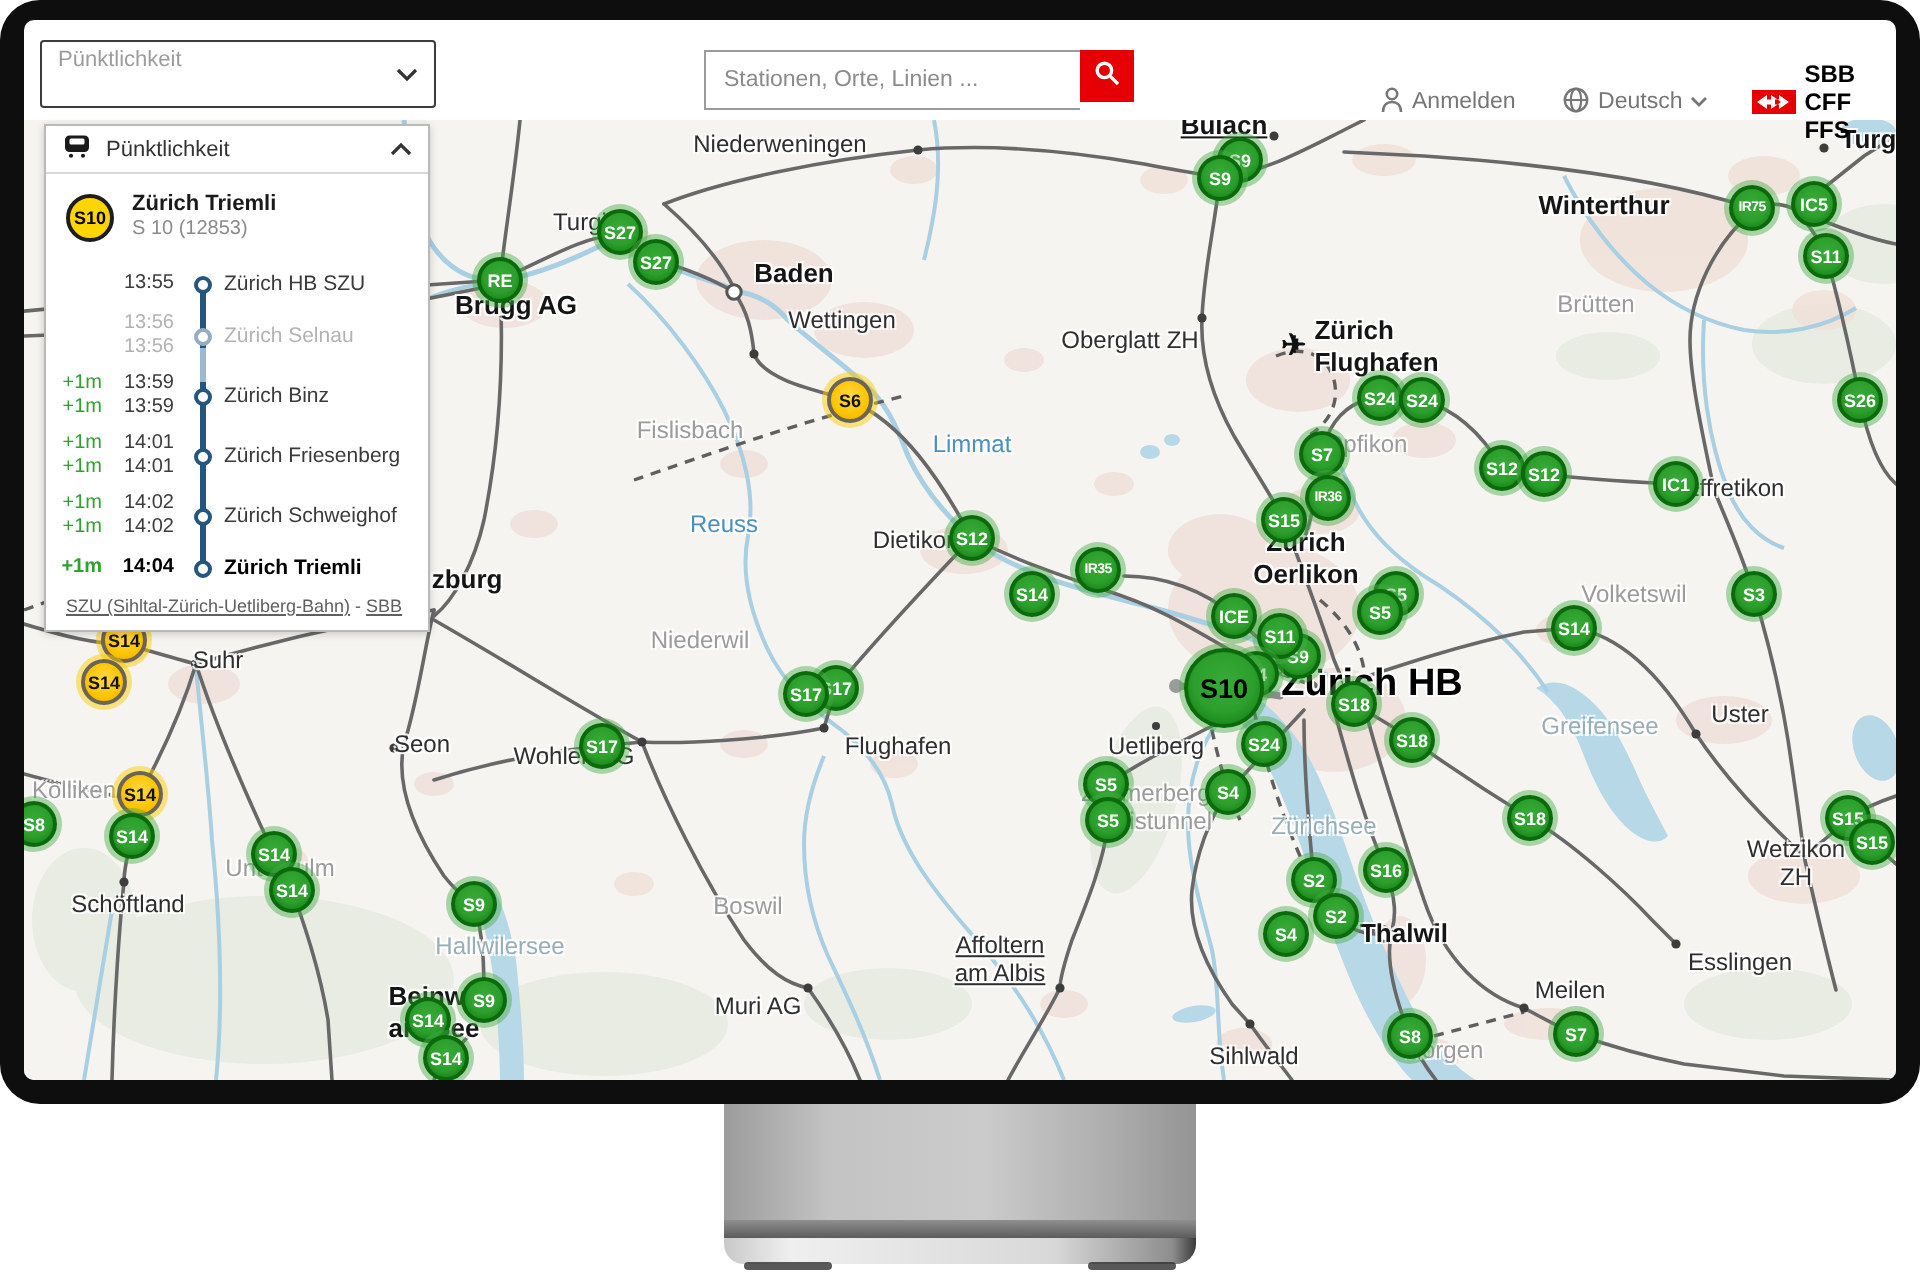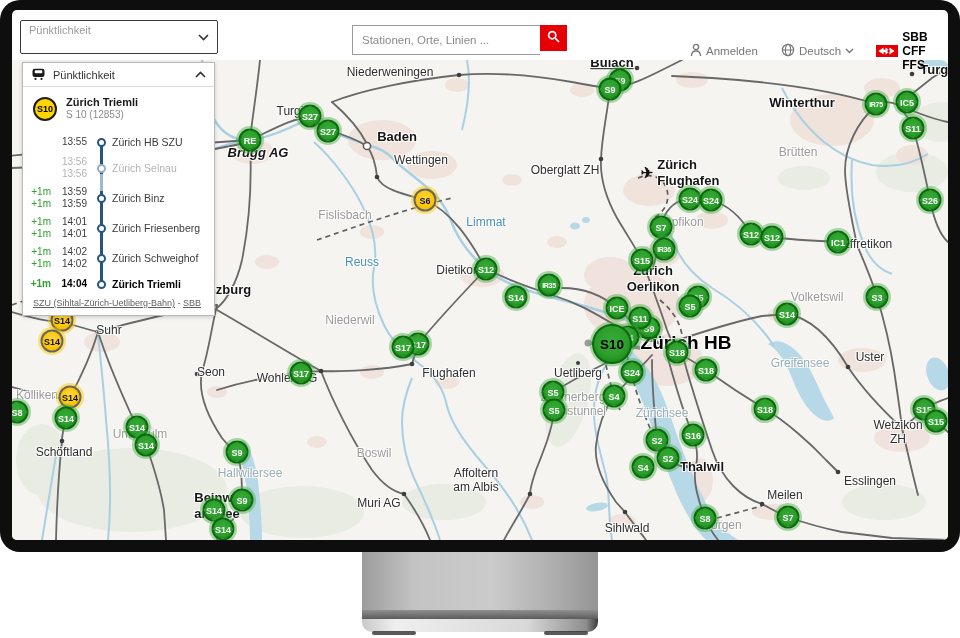--- a/index.html
+++ b/index.html
@@ -281,21 +281,21 @@
         </g>
       </svg>
       <div id="label-layer">
           <div class="mlabel major" style="left: 600px; top: 3px; text-decoration: underline;"><span>Bülach</span></div>
           <div class="mlabel major" style="left: 924px; top: 10px;"><span>Turgi</span></div>
           <div class="mlabel " style="left: 378px; top: 12px;"><span>Niederweningen</span></div>
           <div class="mlabel major" style="left: 790px; top: 43px;"><span>Winterthur</span></div>
           <div class="mlabel " style="left: 278px; top: 51px;"><span>Turgi</span></div>
           <div class="mlabel major" style="left: 385px; top: 77px;"><span>Baden</span></div>
           <div class="mlabel minor" style="left: 786px; top: 92px;"><span>Brütten</span></div>
-          <div class="mlabel major" style="left: 246px; top: 93px; font-style: italic;"><span>Brugg AG</span></div>
+          <div class="mlabel major" style="left: 246px; top: 93px;"><span>Brugg AG</span></div>
           <div class="mlabel " style="left: 409px; top: 100px;"><span>Wettingen</span></div>
           <div class="mlabel " style="left: 553px; top: 110px;"><span>Oberglatt ZH</span></div>
           <div class="mlabel major withicon" style="left: 668px; top: 113px;"><span class="plane">✈</span><span>Zürich
 Flughafen</span></div>
           <div class="mlabel minor" style="left: 333px; top: 155px;"><span>Fislisbach</span></div>
           <div class="mlabel water" style="left: 474px; top: 162px;"><span>Limmat</span></div>
           <div class="mlabel minor" style="left: 671px; top: 162px;"><span>Opfikon</span></div>
           <div class="mlabel " style="left: 855px; top: 184px;"><span>Effretikon</span></div>
           <div class="mlabel water" style="left: 350px; top: 202px;"><span>Reuss</span></div>
           <div class="mlabel " style="left: 446px; top: 210px;"><span>Dietikon</span></div>
@@ -315,21 +315,21 @@
           <div class="mlabel minor" style="left: 25px; top: 335px;"><span>Kölliken</span></div>
           <div class="mlabel minor" style="left: 563px; top: 344px;"><span>Zimmerberg-
 Basistunnel</span></div>
           <div class="mlabel lake" style="left: 650px; top: 353px;"><span>Zürichsee</span></div>
           <div class="mlabel minor" style="left: 128px; top: 374px;"><span>Unterkulm</span></div>
           <div class="mlabel " style="left: 886px; top: 372px;"><span>Wetzikon ZH</span></div>
           <div class="mlabel " style="left: 52px; top: 392px;"><span>Schöftland</span></div>
           <div class="mlabel minor" style="left: 362px; top: 393px;"><span>Boswil</span></div>
           <div class="mlabel major" style="left: 690px; top: 407px;"><span>Thalwil</span></div>
           <div class="mlabel lake" style="left: 238px; top: 413px;"><span>Hallwilersee</span></div>
-          <div class="mlabel " style="left: 464px; top: 420px;"><span>Affoltern
+          <div class="mlabel " style="left: 488px; top: 420px; text-decoration: underline;"><span>Affoltern
 am Albis</span></div>
           <div class="mlabel " style="left: 858px; top: 421px;"><span>Esslingen</span></div>
           <div class="mlabel " style="left: 367px; top: 443px;"><span>Muri AG</span></div>
           <div class="mlabel " style="left: 773px; top: 435px;"><span>Meilen</span></div>
           <div class="mlabel major" style="left: 205px; top: 446px;"><span>Beinwil
 am See</span></div>
           <div class="mlabel " style="left: 615px; top: 468px;"><span>Sihlwald</span></div>
           <div class="mlabel minor" style="left: 710px; top: 465px;"><span>Horgen</span></div>
           <div class="mlabel minor" style="left: 812px; top: 473px; margin-top: 48px;"><span>Männedorf</span></div>
         </div>

